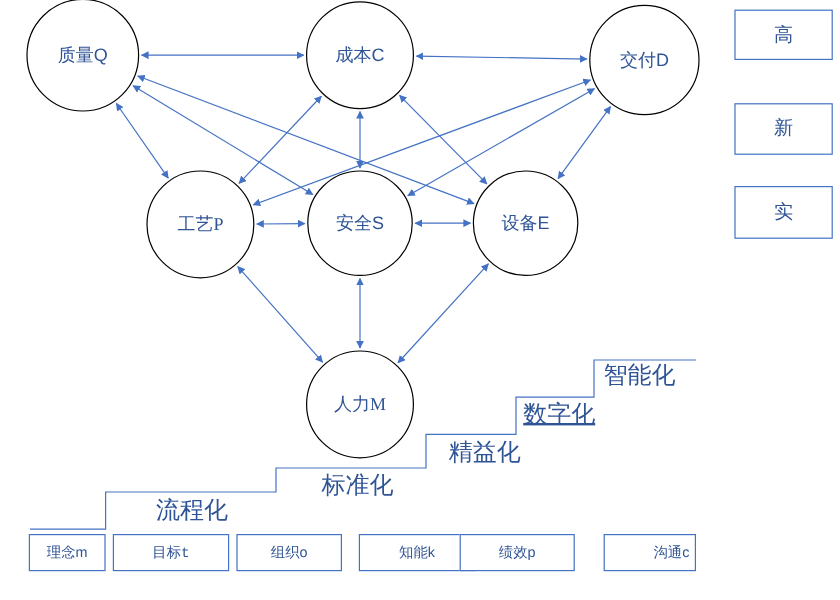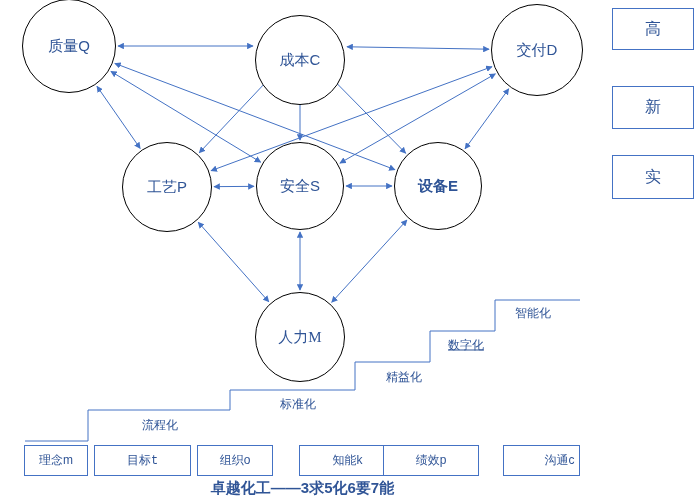--- a/index.html
+++ b/index.html
@@ -26,21 +26,21 @@
     background:#ffffff;
     display:flex;align-items:center;justify-content:center;
     color:#2F5496;
     box-sizing:border-box;
   }
   .side-box{font-size:16px;}
   .bottom-box{font-size:12px;}
   .stair-label{
     position:absolute;
     transform:translate(-50%,-50%);
-    color:#2F5496;font-size:12px;
+    color:#2F5496;font-size:20px;
     white-space:nowrap;
   }
   .caption{
     position:absolute;
     left:25px;top:479px;width:555px;
     text-align:center;
     color:#2F5496;font-weight:bold;font-size:15px;
   }
 </style>
 </head>
@@ -66,41 +66,40 @@
       <line x1="508.7507947184568" y1="88.80698907363508" x2="465.0721550614789" y2="148.80996880443305" stroke="#4472C4" stroke-width="1" marker-start="url(#arr)" marker-end="url(#arr)"></line>
       <line x1="213.9986715470821" y1="186.64662652972117" x2="254.00130018796222" y2="186.34585488580478" stroke="#4472C4" stroke-width="1" marker-start="url(#arr)" marker-end="url(#arr)"></line>
       <line x1="346" y1="186" x2="392" y2="186" stroke="#4472C4" stroke-width="1" marker-start="url(#arr)" marker-end="url(#arr)"></line>
       <line x1="198.18142070669353" y1="222.16701583461673" x2="268.81857929330647" y2="301.83298416538327" stroke="#4472C4" stroke-width="1" marker-start="url(#arr)" marker-end="url(#arr)"></line>
       <line x1="300" y1="232" x2="300" y2="290" stroke="#4472C4" stroke-width="1" marker-start="url(#arr)" marker-end="url(#arr)"></line>
       <line x1="406.96761661976547" y1="219.95572384358996" x2="331.70700041023963" y2="302.30610824676677" stroke="#4472C4" stroke-width="1" marker-start="url(#arr)" marker-end="url(#arr)"></line>
       <polyline points="25,441 88,441 88,410 230,410 230,390 355,390 355,362 430,362 430,331 495,331 495,300 580,300" fill="none" stroke="#4472C4" stroke-width="1"></polyline>
     </svg>
   <div id="nodes">
       <div class="node" style="left: 22px; top: -1px; height: 94px; width: 94px;">质量Q</div>
-      <div class="node" style="left: 255px; top: 15px; height: 90px; width: 90px;">成本C</div>
+      <div class="node" style="left: 255px; top: 1px; height: 90px; width: 90px;">成本C</div>
       <div class="node" style="left: 491px; top: 4px; height: 92px; width: 92px;">交付D</div>
-      <div class="node" style="left: 122px; top: 142px; height: 90px; width: 90px;">工艺P</div>
+      <div class="node" style="left: 122px; top: 142px; height: 90px; width: 90px; font-family: Liberation Serif, serif;">工艺P</div>
       <div class="node" style="left: 256px; top: 142px; height: 88px; width: 88px;">安全S</div>
-      <div class="node" style="left: 394px; top: 142px; height: 88px; width: 88px; font-weight: bold;">设备E</div>
+      <div class="node" style="left: 394px; top: 142px; height: 88px; width: 88px;">设备E</div>
       <div class="node" style="left: 255px; top: 292px; height: 90px; width: 90px; font-family: Liberation Serif, serif;">人力M</div>
     </div>
   <div id="side-boxes">
       <div class="side-box" style="left: 612px; top: 8px; width: 82px; height: 42px;">高</div>
       <div class="side-box" style="left: 612px; top: 86px; width: 82px; height: 43px;">新</div>
       <div class="side-box" style="left: 612px; top: 155px; width: 82px; height: 44px;">实</div>
     </div>
   <div id="stair-labels">
       <div class="stair-label" style="left: 160px; top: 425px;">流程化</div>
       <div class="stair-label" style="left: 298px; top: 404px;">标准化</div>
       <div class="stair-label" style="left: 404px; top: 377px;">精益化</div>
       <div class="stair-label" style="left: 466px; top: 345px; text-decoration: underline;">数字化</div>
       <div class="stair-label" style="left: 533px; top: 313px;">智能化</div>
     </div>
   <div id="bottom-boxes">
       <div class="bottom-box" style="left: 24px; top: 445px; width: 64px; height: 31px;">理念m</div>
       <div class="bottom-box" style="left: 94px; top: 445px; width: 97px; height: 31px; font-family: Liberation Mono, monospace;">目标t</div>
-      <div class="bottom-box" style="left: 197px; top: 445px; width: 76px; height: 31px;">组织o</div>
+      <div class="bottom-box" style="left: 197px; top: 445px; width: 88px; height: 31px;">组织o</div>
       <div class="bottom-box" style="left: 299px; top: 445px; width: 97px; height: 31px;">知能k</div>
       <div class="bottom-box" style="left: 383px; top: 445px; width: 96px; height: 31px;">绩效p</div>
       <div class="bottom-box" style="left: 503px; top: 445px; width: 77px; height: 31px; padding-left: 36px;">沟通c</div>
     </div>
-  <div class="caption">卓越化工——3求5化6要7能</div>
 </div>
 
 </body></html>

